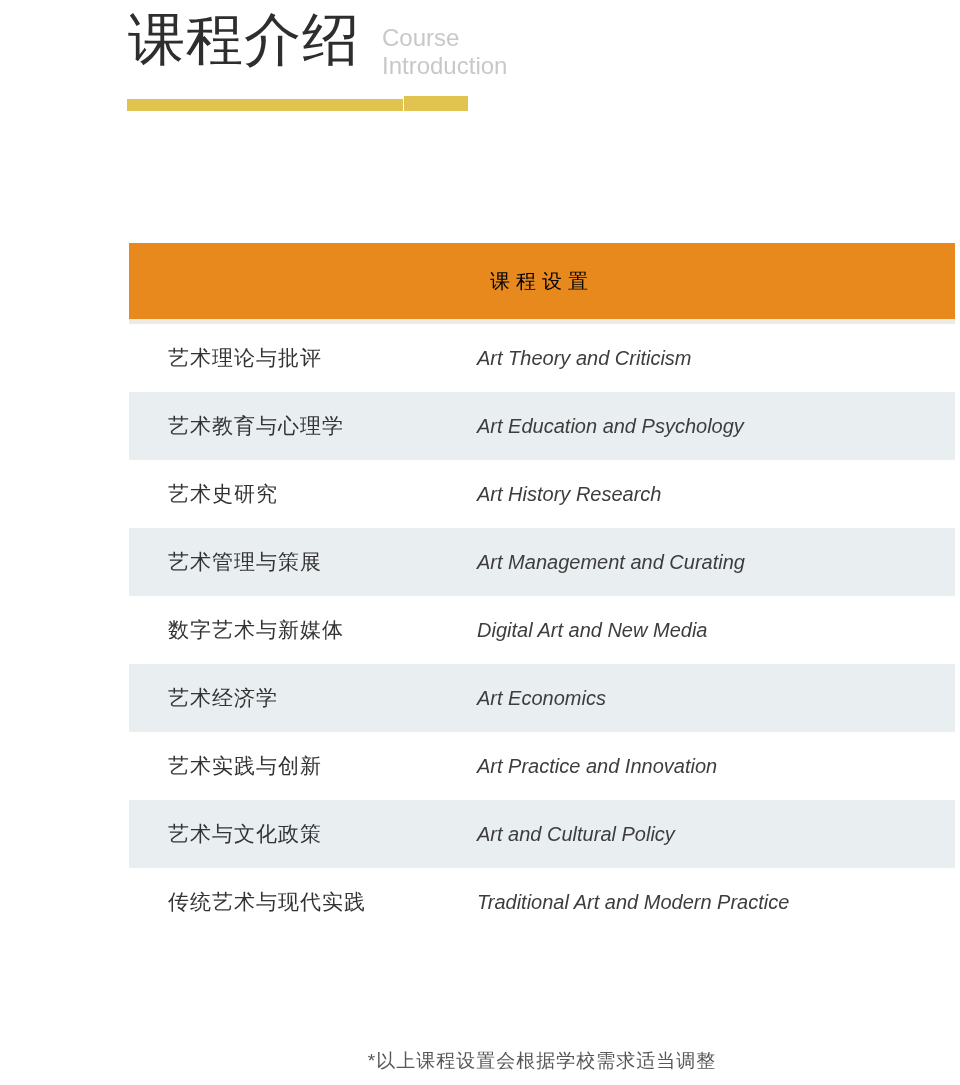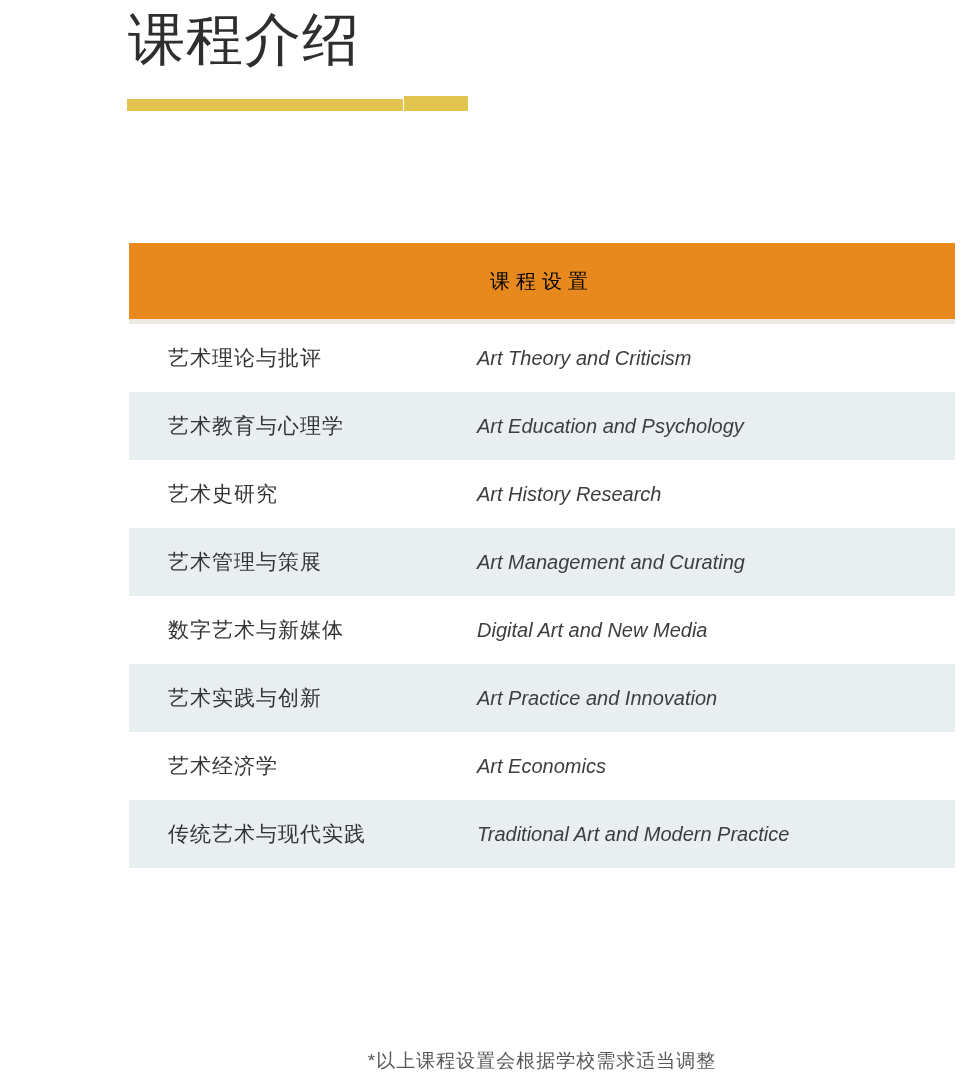--- a/index.html
+++ b/index.html
@@ -116,20 +116,24 @@
     font-weight:normal;
     color:var(--note-gray);
     letter-spacing:1px;
   }
 </style>
 </head>
 <body>
 
 <div class="title-block">
   <div class="title-zh">课程介绍</div>
+  <div class="title-en">
+    <div>Course</div>
+    <div>Introduction</div>
+  </div>
 </div>
 
 <div class="underline">
   <div class="bar-long"></div>
   <div class="bar-short"></div>
 </div>
 
 <div class="course-table">
   <div class="table-header">课程设置</div>
   <div class="table-header-strip"></div>
@@ -148,26 +152,30 @@
       </div>
       <div class="row">
         <div class="cell-zh">艺术管理与策展</div>
         <div class="cell-en">Art Management and Curating</div>
       </div>
       <div class="row">
         <div class="cell-zh">数字艺术与新媒体</div>
         <div class="cell-en">Digital Art and New Media</div>
       </div>
       <div class="row">
+        <div class="cell-zh">艺术经济学</div>
+        <div class="cell-en">Art Economics</div>
+      </div>
+      <div class="row">
         <div class="cell-zh">艺术实践与创新</div>
         <div class="cell-en">Art Practice and Innovation</div>
       </div>
       <div class="row">
-        <div class="cell-zh">艺术经济学</div>
-        <div class="cell-en">Art Economics</div>
+        <div class="cell-zh">艺术与文化政策</div>
+        <div class="cell-en">Art and Cultural Policy</div>
       </div>
       <div class="row">
         <div class="cell-zh">传统艺术与现代实践</div>
         <div class="cell-en">Traditional Art and Modern Practice</div>
       </div>
     </div>
 </div>
 
 <div class="footnote">*以上课程设置会根据学校需求适当调整</div>
 

